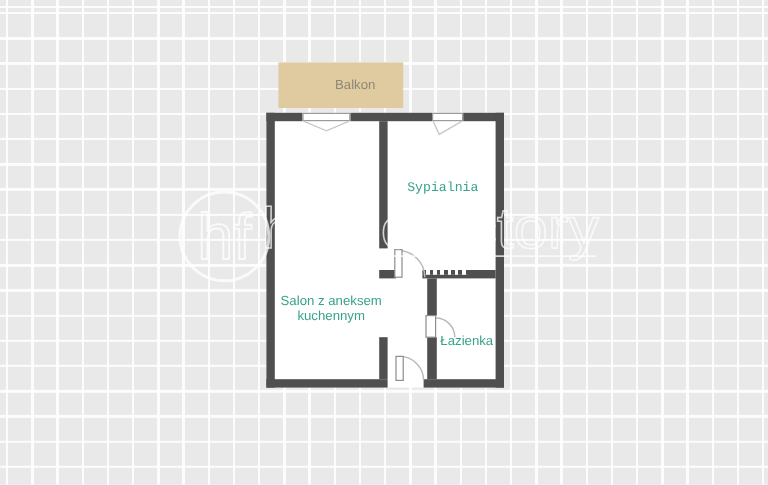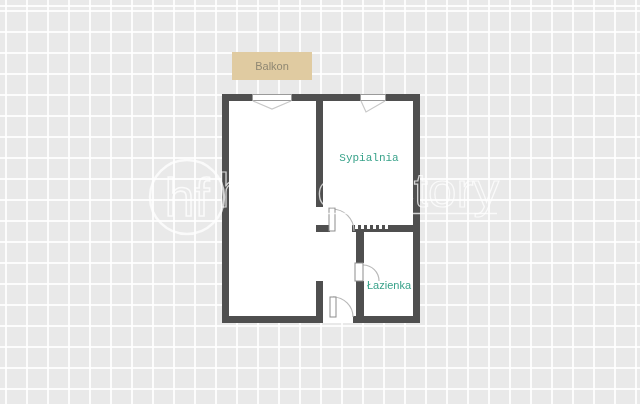--- a/index.html
+++ b/index.html
@@ -7,22 +7,22 @@
     position:relative;width:640px;height:404px;overflow:hidden;
     background-color:#e9e9e9;
     background-image:
       repeating-linear-gradient(to right, rgba(255,255,255,.85) 0 2px, transparent 2px 21px),
       repeating-linear-gradient(to bottom, rgba(255,255,255,.85) 0 2px, transparent 2px 21px);
     background-position:5px 10px;
     font-family:"Liberation Sans", sans-serif;
   }
   .abs{position:absolute;}
   .plan-bg{left:222px;top:94px;width:198px;height:229px;background:#ffffff;z-index:1;}
-  .balcony{left:232px;top:52px;width:80px;height:28px;background:#e0cba1;z-index:1;
-    display:flex;align-items:center;justify-content:center;}
+  .balcony{left:232px;top:52px;width:80px;height:38px;background:#e0cba1;z-index:1;
+    display:flex;align-items:center;justify-content:center;padding-left:24px;}
   .balcony-label{color:#8e8773;font-size:11px;}
   .wall{background:#4f4f4f;z-index:3;}
   .wall-hatched{z-index:3;
     background:
       linear-gradient(#0000 0 0) ,
       repeating-linear-gradient(90deg,#4f4f4f 0 3px,#ffffff 3px 6px);
     background-size:100% 3px,100% 4px;
     background-position:0 4px,0 0;
     background-repeat:no-repeat;
   }
@@ -80,20 +80,21 @@
       <rect x="355" y="263" width="8" height="18" fill="#ffffff" stroke="#8d8d8d" stroke-width="1"></rect>
     </g>
 
     <g>
       <path d="M 333,297 A 20,20 0 0 1 353,317" fill="none" stroke="#b9b9b9" stroke-width="1.2"></path>
       <rect x="330" y="297" width="6" height="20" fill="#ffffff" stroke="#8d8d8d" stroke-width="1"></rect>
     </g>
   </svg>
 
   <div class="abs room-label" style="left:369px;top:158px;font-family:Liberation Mono, monospace;">Sypialnia</div>
+  <div class="abs room-label" style="left:276px;top:258px;width:130px;">Salon z aneksem kuchennym</div>
   <div class="abs room-label" style="left:389px;top:285px;">Łazienka</div>
 
   <svg id="watermark" class="abs" width="640" height="404" viewBox="0 0 640 404">
     <g stroke="rgba(255,255,255,0.75)" fill="none">
       <circle cx="187" cy="197" r="37" stroke-width="2.5"></circle>
       <text x="187" y="216" text-anchor="middle" font-size="54" stroke-width="1.6" font-family="Liberation Sans, sans-serif">hf</text>
       <text x="218" y="207" font-size="48" stroke-width="1.2" textLength="281" lengthAdjust="spacingAndGlyphs" font-family="Liberation Sans, sans-serif">homefactory</text>
       <path d="M 262,213.5 L 497,213.5" stroke-width="1.5"></path>
     </g>
   </svg>

